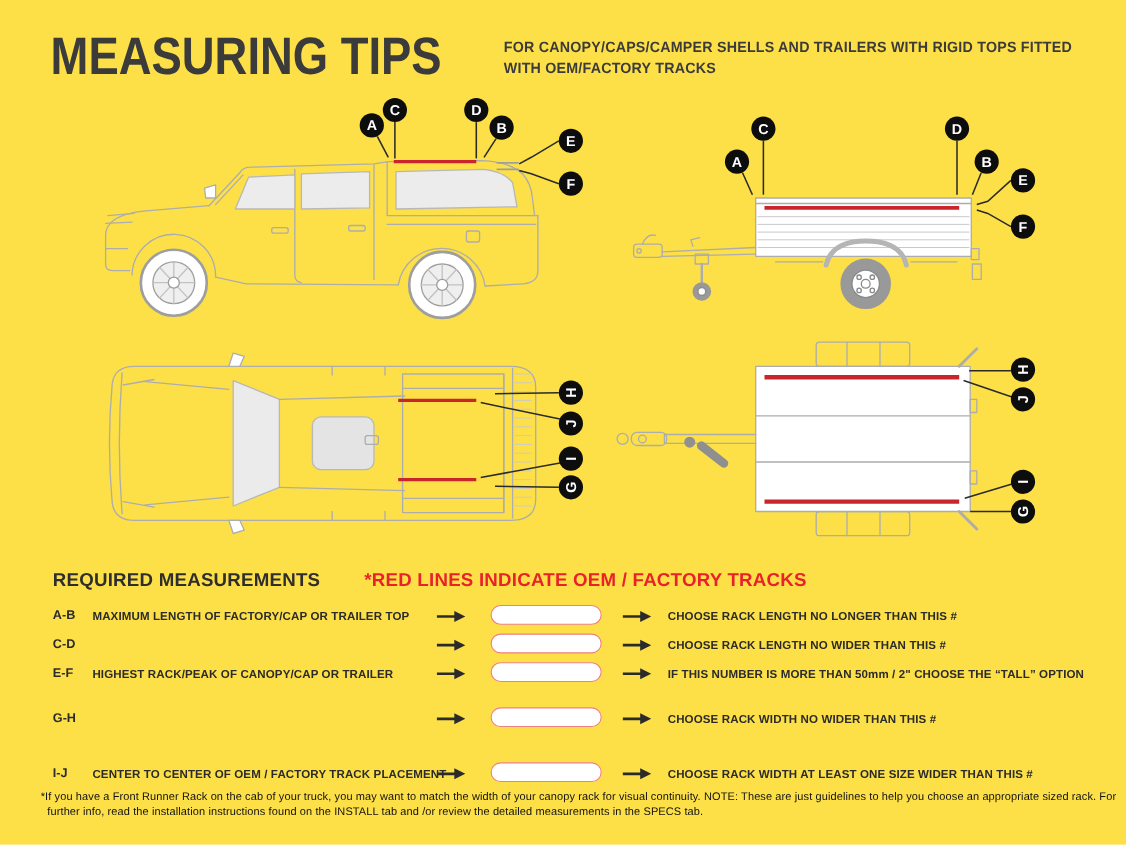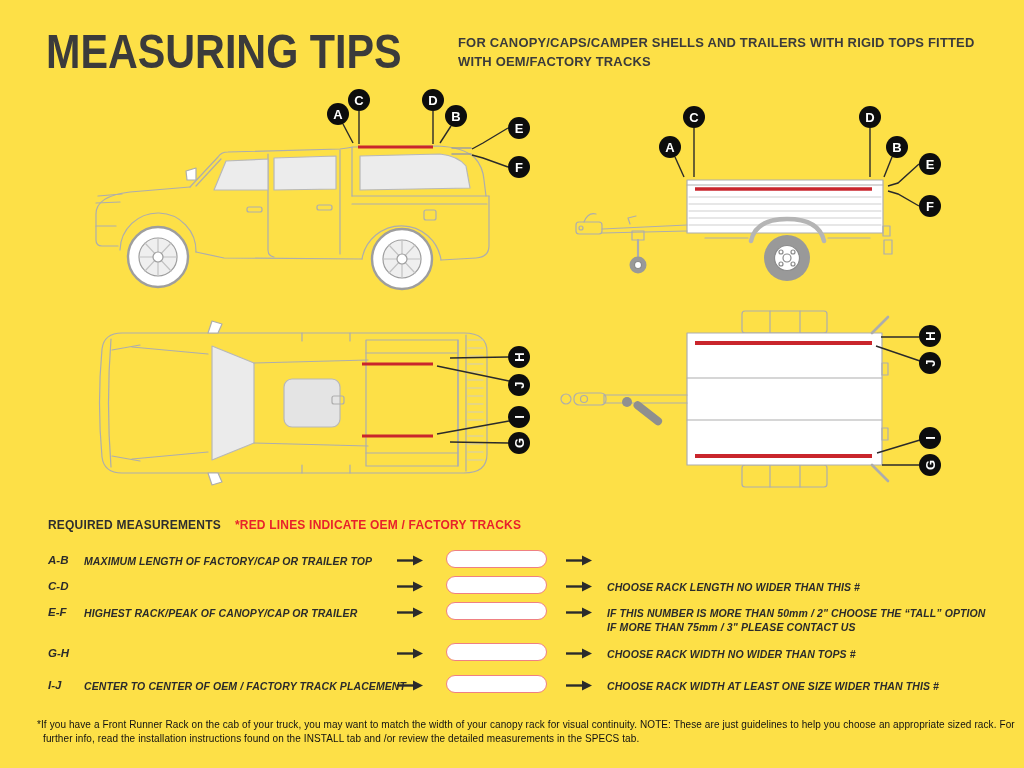--- a/index.html
+++ b/index.html
@@ -6,24 +6,24 @@
   #page{position:relative;width:1024px;height:768px;background:#fde047;overflow:hidden;
         font-family:"Liberation Sans", sans-serif;color:#2e2e2e;}
   
   .title{position:absolute;left:46px;top:24px;font-size:48px;font-weight:bold;color:#3b3b3b;
          letter-spacing:0px;transform:scaleX(0.86);transform-origin:left top;white-space:nowrap;}
   .subtitle{position:absolute;left:458px;top:33px;font-size:13.5px;font-weight:bold;color:#3b3b3b;
             line-height:19px;letter-spacing:0.2px;transform:scaleX(0.96);transform-origin:left top;white-space:nowrap;}
   
   #art{position:absolute;left:0;top:0;width:1024px;height:768px;}
   
-  .m-head{position:absolute;left:48px;top:518px;display:flex;font-size:12px;font-weight:bold;
-          letter-spacing:0.2px;white-space:nowrap;}
-  .m-head .note{color:#e8212b;margin-left:14px;}
-  .mrow{position:absolute;left:0;width:912px;height:26px;font-weight:bold;font-style:italic;}
+  .m-head{position:absolute;left:48px;top:518px;display:flex;font-size:17px;font-weight:bold;
+          letter-spacing:0.2px;white-space:nowrap;gap:12px;}
+  .m-head .note{color:#e8212b;margin-left:28px;}
+  .mrow{position:absolute;left:0;width:912px;height:26px;font-weight:bold;}
   .mrow .code{position:absolute;left:48px;top:0;font-size:11.5px;line-height:13px;color:#2b2b2b;}
   .mrow .desc{position:absolute;left:84px;top:0;width:312px;font-size:10.5px;color:#2b2b2b;}
   .mrow .result{position:absolute;left:607px;top:0;width:400px;font-size:10.5px;color:#2b2b2b;}
   .mrow .l1,.mrow .l2{display:block;line-height:14px;white-space:nowrap;letter-spacing:0.1px;}
   .arrow1{position:absolute;left:397px;top:1px;}
   .arrow2{position:absolute;left:566px;top:1px;}
   .pill{position:absolute;left:446px;top:-4px;width:99px;height:16px;
         border:1.6px solid #ef8083;border-radius:11px;background:#fff;}
   .footnote{position:absolute;left:35px;top:708px;width:992px;font-size:10px;line-height:14px;
             color:#111;font-weight:normal;padding-left:8px;text-indent:-6px;letter-spacing:0.1px;}
@@ -249,20 +249,24 @@
     </span>
     <svg class="arrow1" width="26" height="11">
         <line x1="0" y1="5.5" x2="17" y2="5.5" stroke="#2b2b2b" stroke-width="2.4"></line>
         <polygon points="16,0.5 26,5.5 16,10.5" fill="#2b2b2b"></polygon>
       </svg>
     <span class="pill"></span>
     <svg class="arrow2" width="26" height="11">
         <line x1="0" y1="5.5" x2="17" y2="5.5" stroke="#2b2b2b" stroke-width="2.4"></line>
         <polygon points="16,0.5 26,5.5 16,10.5" fill="#2b2b2b"></polygon>
       </svg>
+    <span class="result">
+      <span class="l1">CHOOSE RACK LENGTH NO LONGER THAN THIS #</span>
+        <span class="l2"></span>
+    </span>
   </div>
 
   <div class="mrow" style="top:580px">
     <span class="code">C-D</span>
     <svg class="arrow1" width="26" height="11">
         <line x1="0" y1="5.5" x2="17" y2="5.5" stroke="#2b2b2b" stroke-width="2.4"></line>
         <polygon points="16,0.5 26,5.5 16,10.5" fill="#2b2b2b"></polygon>
       </svg>
     <span class="pill"></span>
     <svg class="arrow2" width="26" height="11">
@@ -284,42 +288,41 @@
         <line x1="0" y1="5.5" x2="17" y2="5.5" stroke="#2b2b2b" stroke-width="2.4"></line>
         <polygon points="16,0.5 26,5.5 16,10.5" fill="#2b2b2b"></polygon>
       </svg>
     <span class="pill"></span>
     <svg class="arrow2" width="26" height="11">
         <line x1="0" y1="5.5" x2="17" y2="5.5" stroke="#2b2b2b" stroke-width="2.4"></line>
         <polygon points="16,0.5 26,5.5 16,10.5" fill="#2b2b2b"></polygon>
       </svg>
     <span class="result">
       <span class="l1">IF THIS NUMBER IS MORE THAN 50mm / 2" CHOOSE THE “TALL” OPTION</span>
-        <span class="l2">IF MORE THAN 75mm / 3" PLEASE CONTACT US</span>
     </span>
   </div>
 
   <div class="mrow" style="top:647px">
     <span class="code">G-H</span>
     <svg class="arrow1" width="26" height="11">
         <line x1="0" y1="5.5" x2="17" y2="5.5" stroke="#2b2b2b" stroke-width="2.4"></line>
         <polygon points="16,0.5 26,5.5 16,10.5" fill="#2b2b2b"></polygon>
       </svg>
     <span class="pill"></span>
     <svg class="arrow2" width="26" height="11">
         <line x1="0" y1="5.5" x2="17" y2="5.5" stroke="#2b2b2b" stroke-width="2.4"></line>
         <polygon points="16,0.5 26,5.5 16,10.5" fill="#2b2b2b"></polygon>
       </svg>
     <span class="result">
-      <span class="l1">CHOOSE RACK WIDTH NO WIDER THAN TOPS #</span>
-        <span class="l2"></span>
-    </span>
-  </div>
-
-  <div class="mrow" style="top:679px">
+      <span class="l1">CHOOSE RACK WIDTH NO WIDER THAN THIS #</span>
+        <span class="l2"></span>
+    </span>
+  </div>
+
+  <div class="mrow" style="top:697px">
     <span class="code">I-J</span>
     <span class="desc">
       <span class="l1">CENTER TO CENTER OF OEM / FACTORY TRACK PLACEMENT</span>
         <span class="l2"></span>
     </span>
     <svg class="arrow1" width="26" height="11">
         <line x1="0" y1="5.5" x2="17" y2="5.5" stroke="#2b2b2b" stroke-width="2.4"></line>
         <polygon points="16,0.5 26,5.5 16,10.5" fill="#2b2b2b"></polygon>
       </svg>
     <span class="pill"></span>

